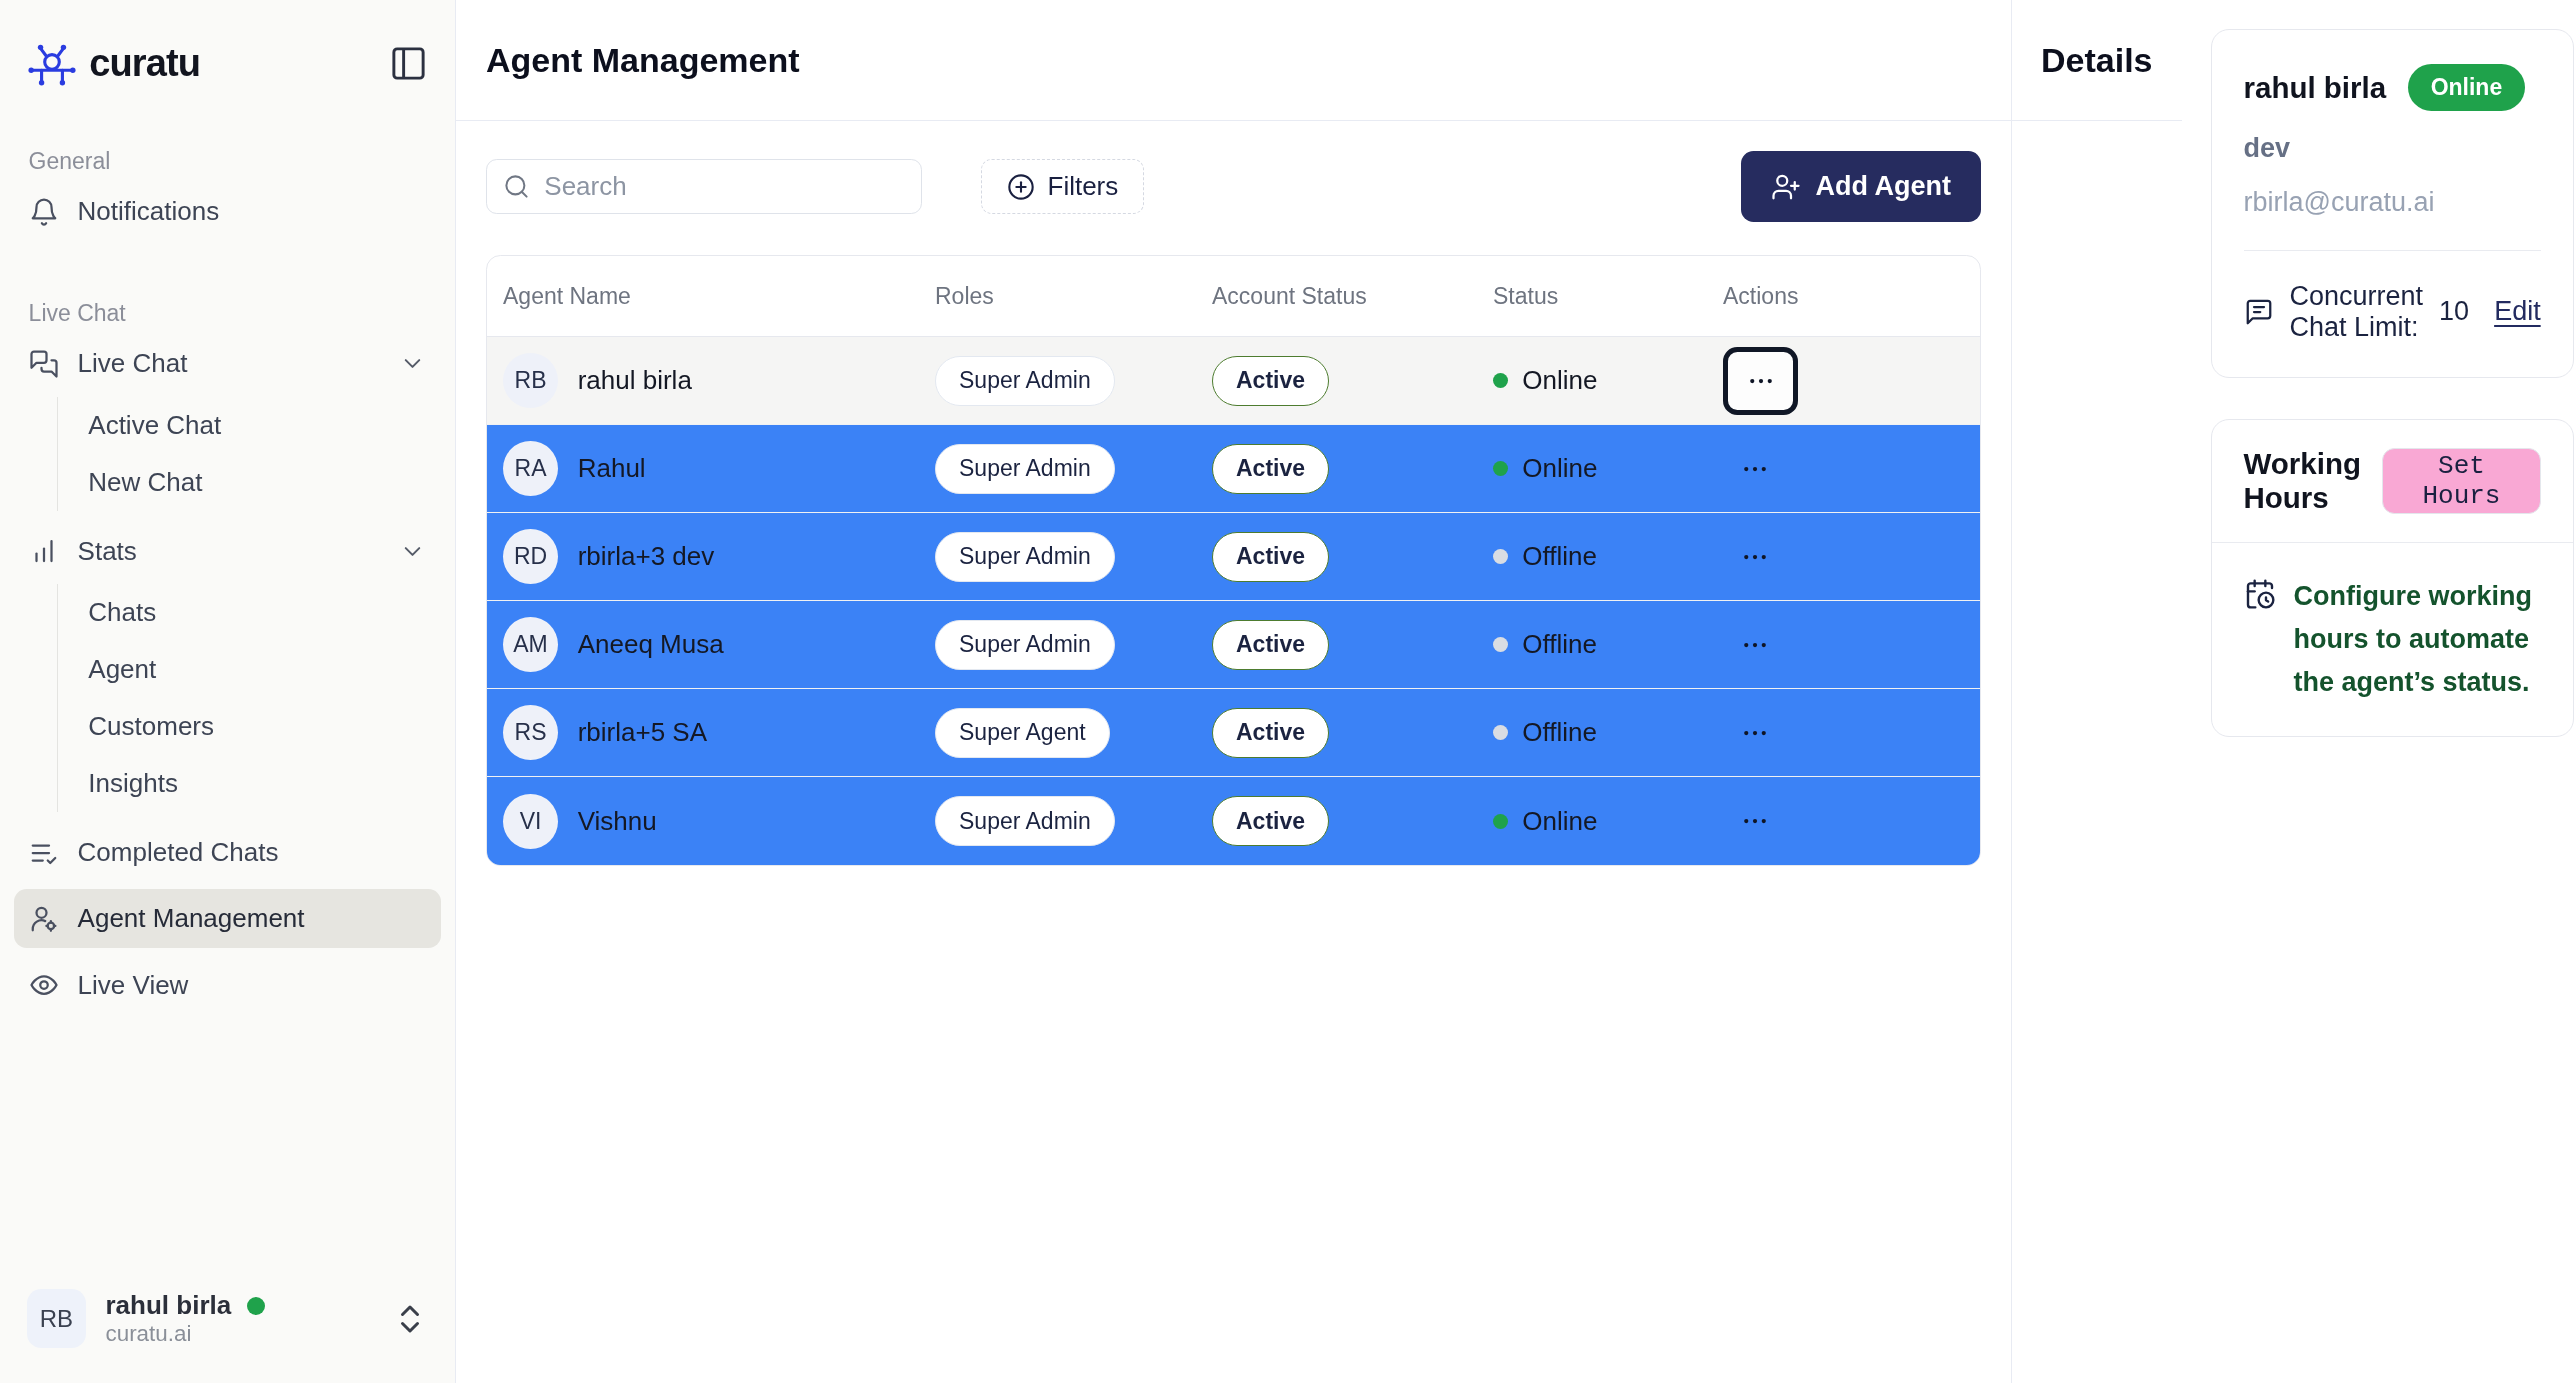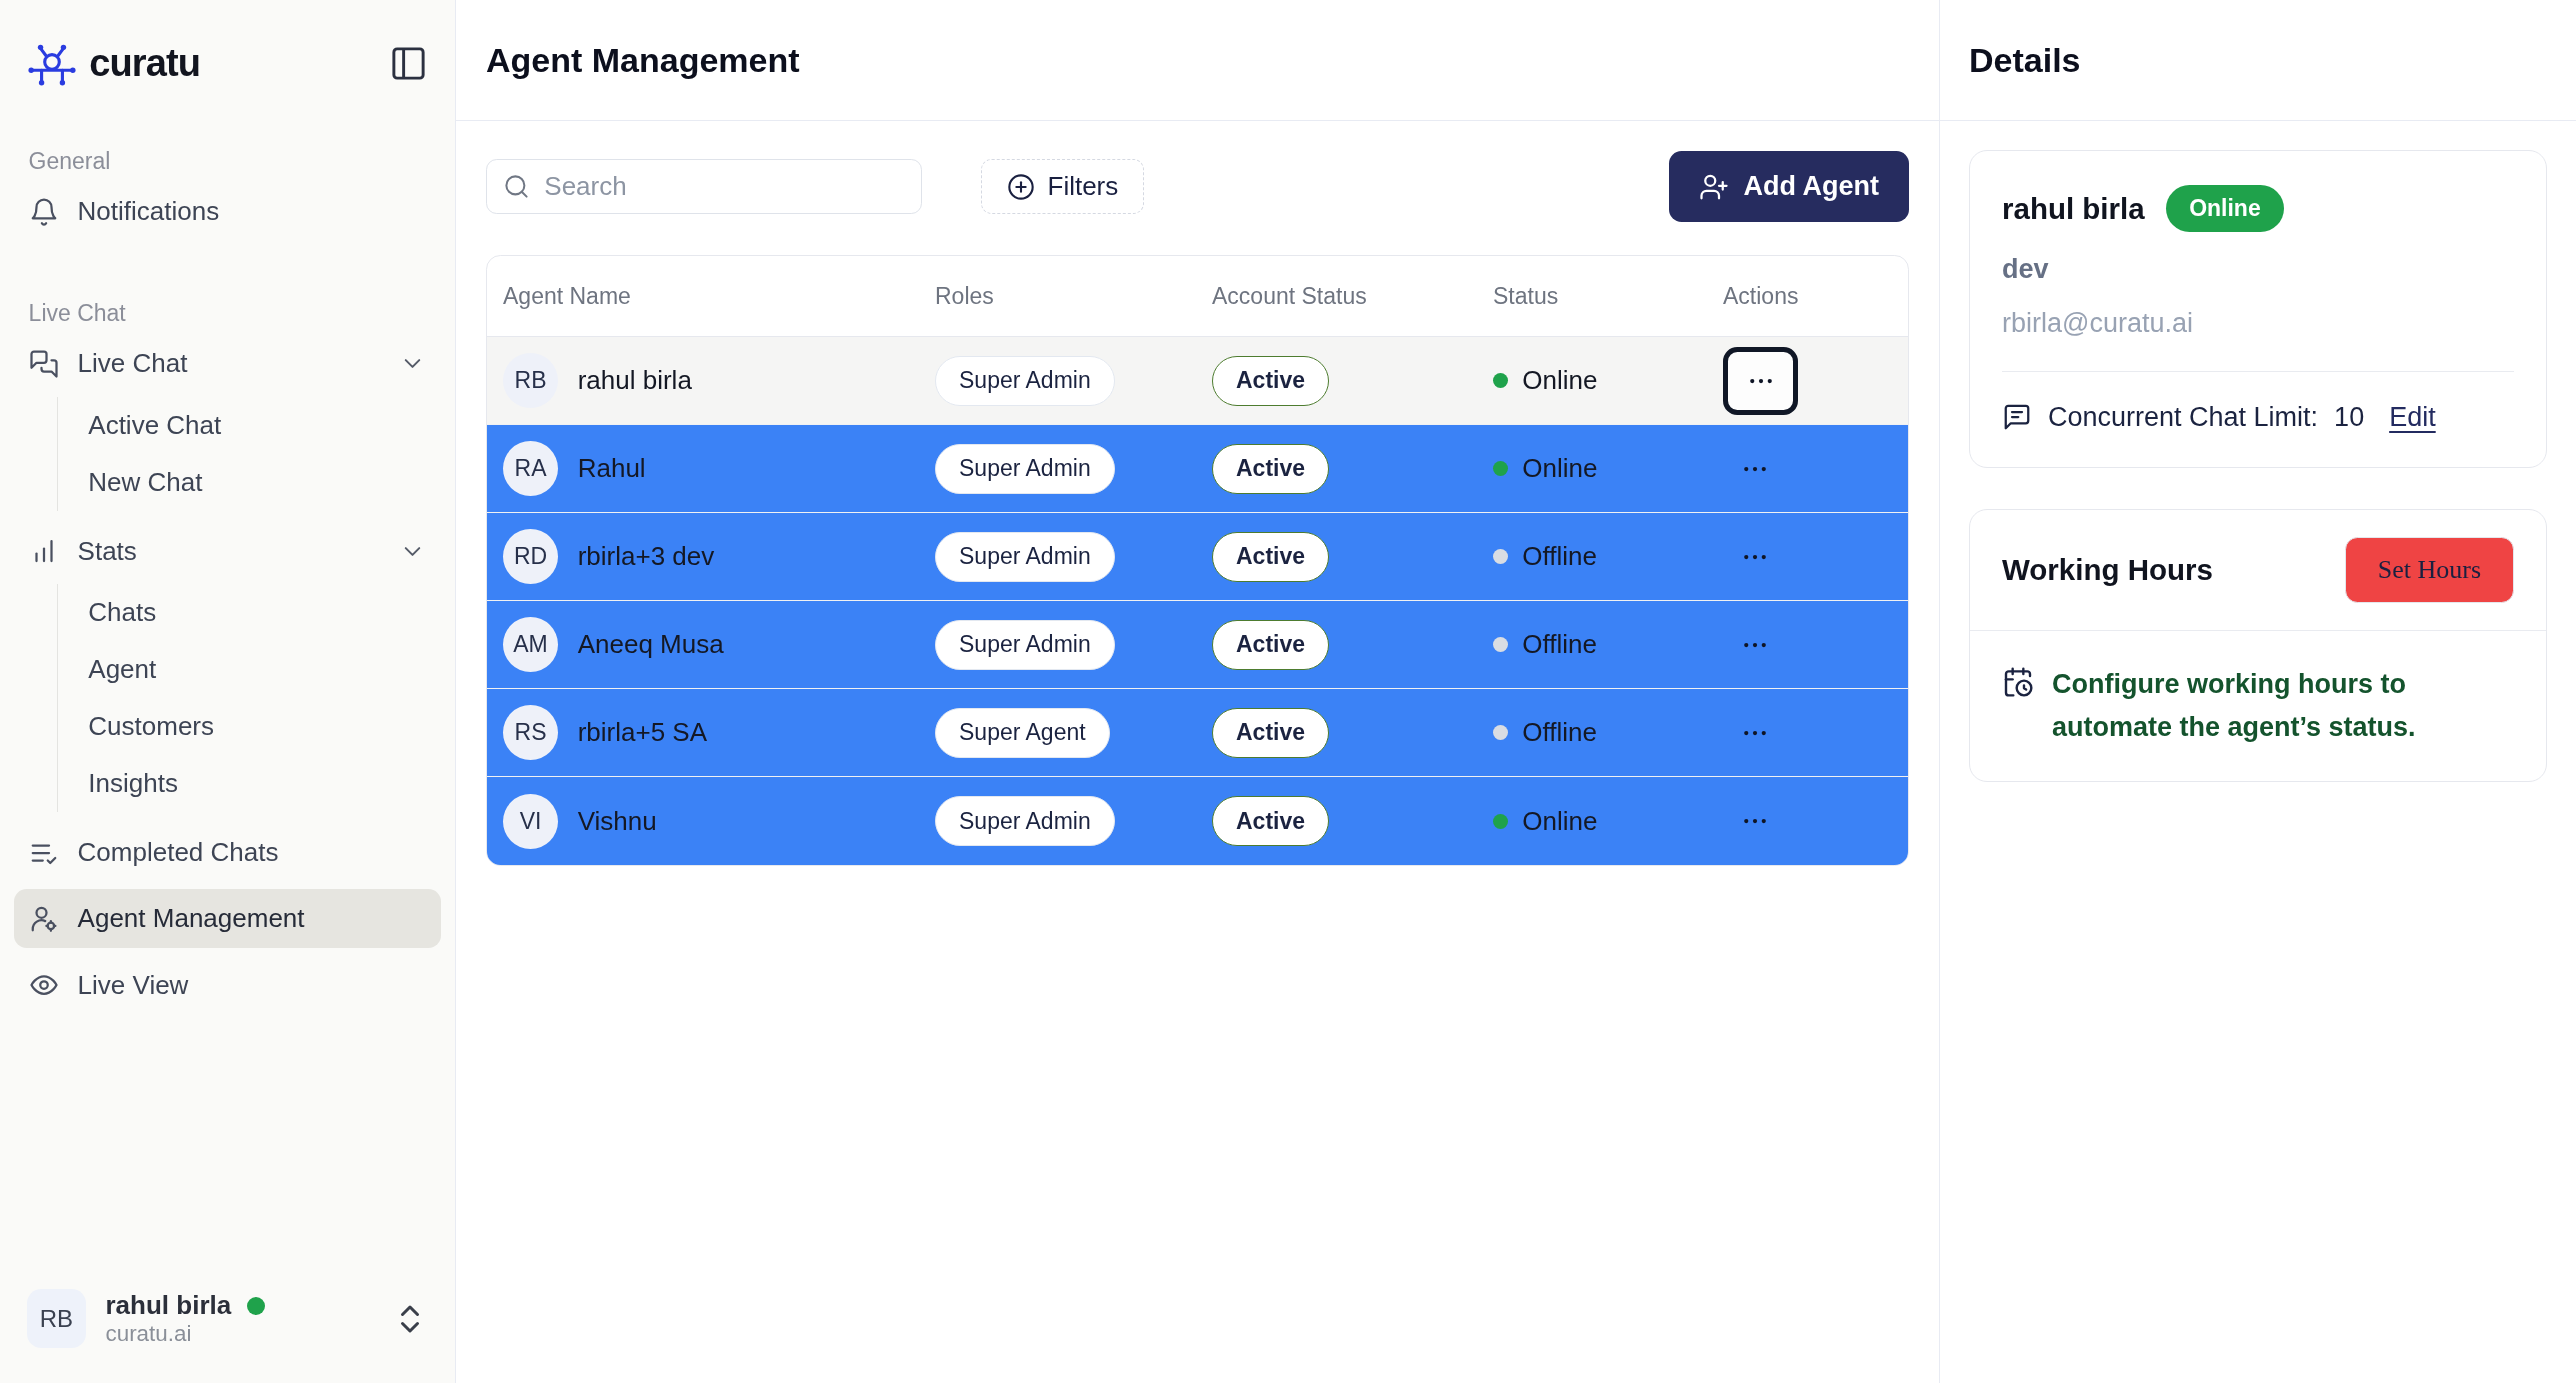--- a/index.html
+++ b/index.html
@@ -130,22 +130,22 @@
 
   .actions-btn {
     width:63px; height:55px; display:flex; align-items:center; justify-content:center;
     background:transparent; border:none; border-radius:14.3px; color:#0f1526; cursor:pointer;
   }
   .actions-btn.focused { width:75px; height:68px; border:5.4px solid #101726; background:#fdfdfd; }
   .actions-btn svg { width:30px; height:30px; }
 
   
   .details {
-    width:637px; flex:0 0 auto; background:#fff;
-    border-left:1.8px solid #e8ebf3; display:flex; flex-direction:column;
+    width:565px; flex:0 0 auto; background:#fff;
+    border-left:1.8px solid #e8ebf3; display:flex; flex-direction:row;
   }
   .details-header { height:121px; flex:0 0 auto; display:flex; align-items:center; padding:0 29px; border-bottom:1.8px solid #e8ebf3; }
   .details-title { font-size:34px; font-weight:700; color:#0c0f1d; }
   .details-body { padding:29px; }
 
   .d-card { border:1.8px solid #e6e8ee; border-radius:18px; background:#fff; }
   .profile-card { padding:34px 32px 0 32px; }
   .profile-name-row { display:flex; align-items:center; gap:21.5px; }
   .profile-name { font-size:29.5px; font-weight:700; color:#10141f; }
   .online-badge {
@@ -158,23 +158,23 @@
   .chat-limit-row { display:flex; align-items:center; gap:16px; padding:30px 0 34px 0; }
   .chat-limit-row svg { width:30px; height:30px; color:#1b2340; flex:0 0 auto; }
   .chat-limit-label { font-size:27px; font-weight:400; color:#1b2340; }
   .chat-limit-value { font-size:27px; color:#1b2340; }
   .edit-link { font-size:27px; color:#232b60; text-decoration:underline; text-underline-offset:5.4px; margin-left:9px; cursor:pointer; background:none; border:none; font-family:"Liberation Sans", sans-serif; }
 
   .wh-card { margin-top:41px; }
   .wh-header { display:flex; align-items:center; justify-content:space-between; padding:27px 32px; }
   .wh-title { font-size:29.5px; font-weight:700; color:#10141f; }
   .set-hours-btn {
-    height:66px; padding:0 32px; background:#ef4444; border:1.8px solid #e4e7ec;
+    height:66px; padding:0 32px; background:#f9a8d4; border:1.8px solid #e4e7ec;
     border-radius:12.5px; font-size:26px; color:#1a2040; cursor:pointer;
-    font-family:Liberation Serif, serif;
+    font-family:Liberation Mono, monospace;
   }
   .wh-divider { border-top:1.8px solid #e9ebf0; }
   .wh-note { display:flex; gap:18px; padding:32px; }
   .wh-note svg { width:32px; height:32px; color:#1b2340; flex:0 0 auto; margin-top:3.6px; }
   .wh-note-text { font-size:27px; font-weight:700; color:#14532d; line-height:1.6; max-width:421px; }
 </style>
 </head>
 <body>
 
 <aside class="sidebar">

